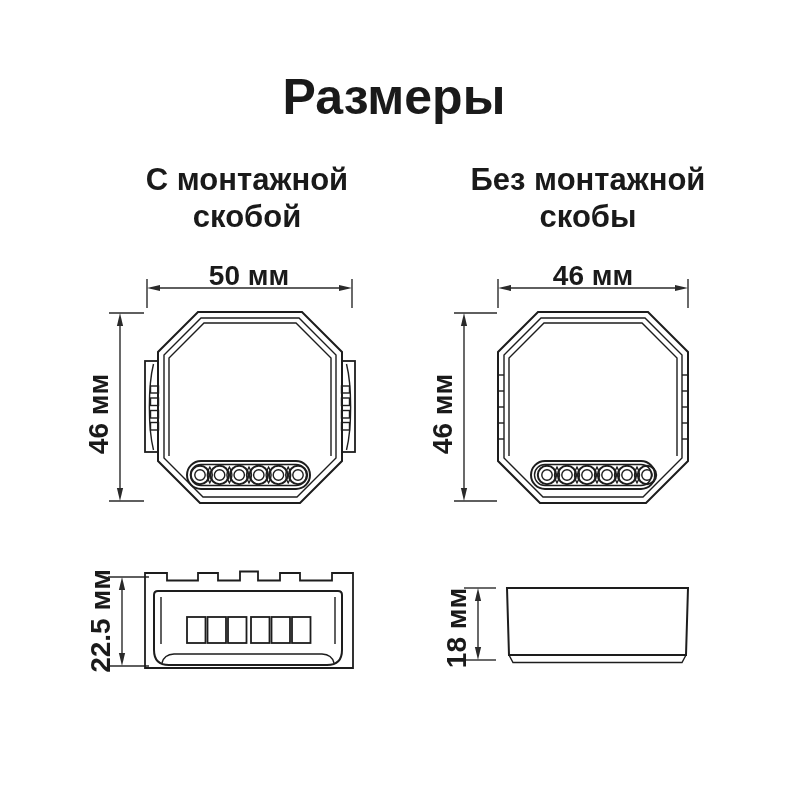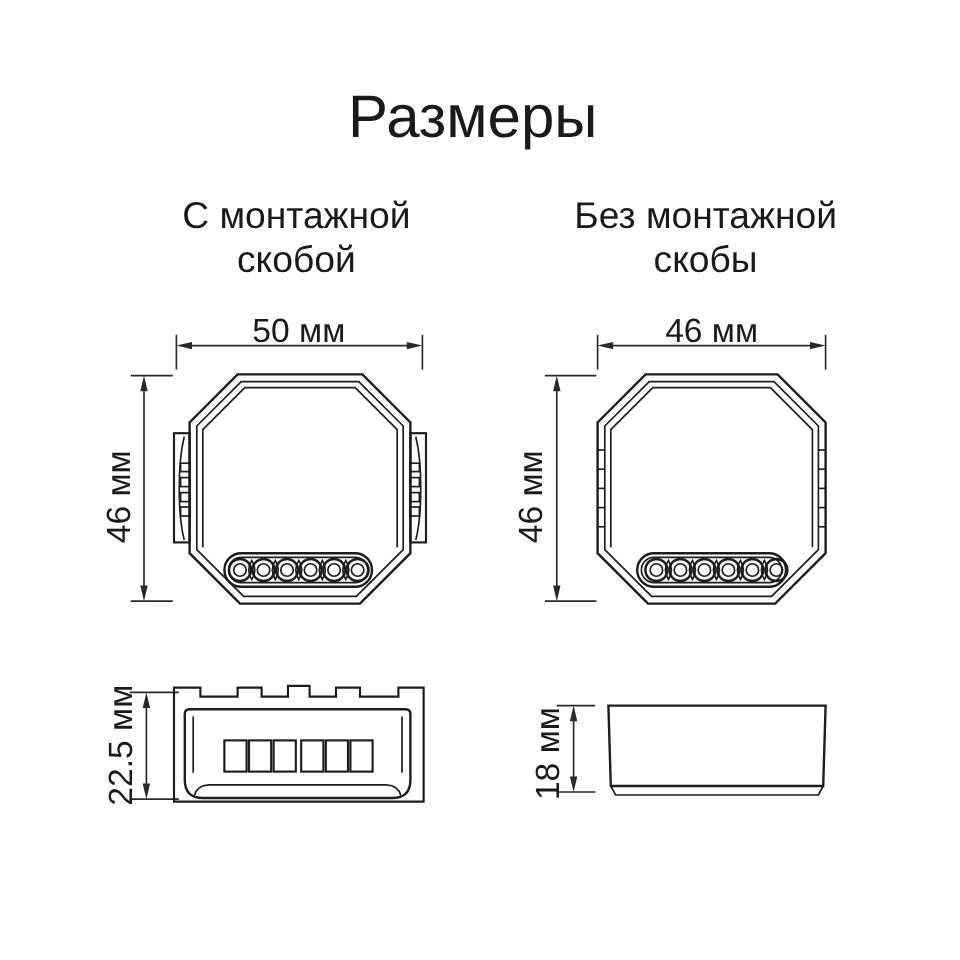--- a/index.html
+++ b/index.html
@@ -2,21 +2,21 @@
 <html><head>
 <meta charset="utf-8">
 <style>
   html,body{
     margin:0; padding:0;
     width:800px; height:800px;
     background:#ffffff;
     overflow:hidden;
     font-family:"Liberation Sans","DejaVu Sans",sans-serif;
   }
-  .page{ position:relative; width:800px; height:800px; background:#ffffff; }
+  .page{ position:relative; width:800px; height:800px; background:#ffffff;font-weight:bold; }
   svg{ position:absolute; left:0; top:0; }
 
   
   .ln      { fill:none; stroke:#1d1d1d; stroke-width:2;   stroke-miterlimit:10; }
   .ln2     { fill:none; stroke:#1d1d1d; stroke-width:1.8; stroke-miterlimit:10; }
   .ln-thin { fill:none; stroke:#1d1d1d; stroke-width:1.4; stroke-miterlimit:10; }
   .dim     { fill:none; stroke:#2a2a2a; stroke-width:1.4; }
   .arr     { fill:#2a2a2a; stroke:none; }
 
   

